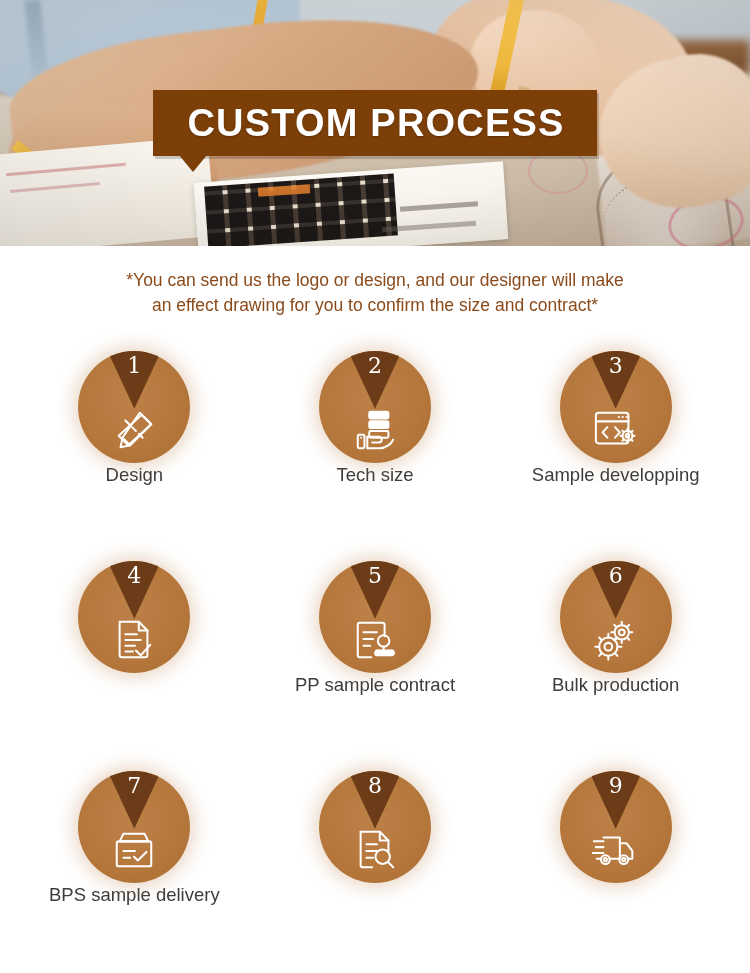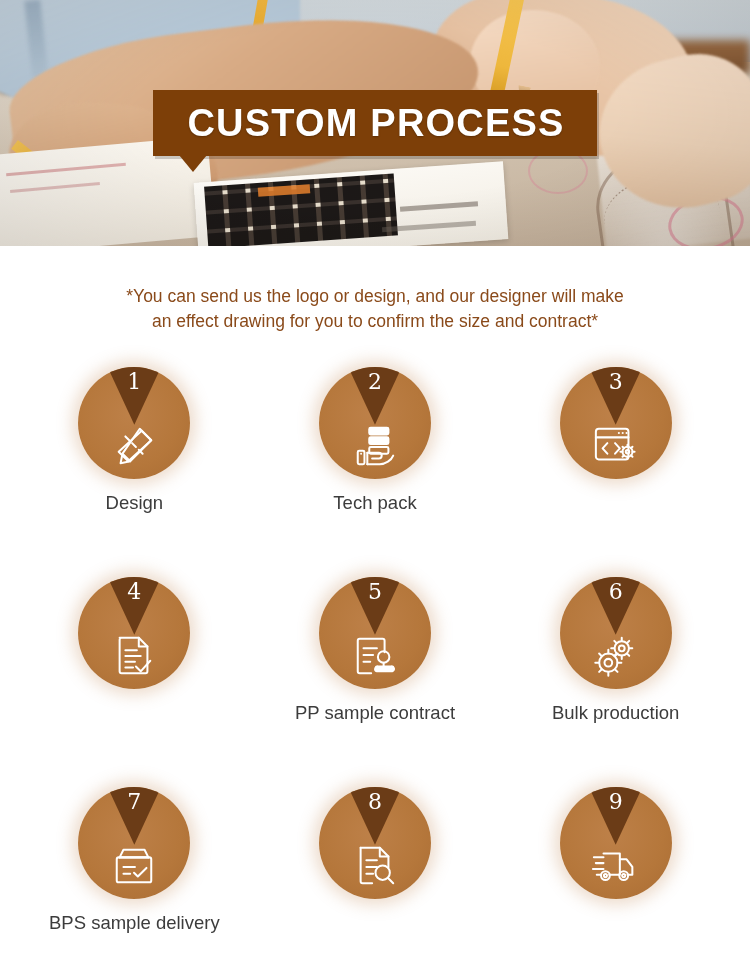--- a/index.html
+++ b/index.html
@@ -225,21 +225,21 @@
     position: absolute;
     left: 26px; bottom: -16px;
     width: 0; height: 0;
     border-left: 14px solid transparent;
     border-right: 14px solid transparent;
     border-top: 17px solid #7d3f08;
   }
 
   
   .subtitle {
-    margin-top: 38px;
+    margin-top: 22px;
     text-align: center;
     color: #8a4a1a;
     font-size: 17.5px;
     line-height: 1.45;
     padding: 0 58px;
   }
   .subtitle span { display: block; }
 
   
   .steps {
@@ -282,21 +282,20 @@
     line-height: 1;
     font-family: "DejaVu Serif", serif;
   }
   .icon-slot {
     position: absolute;
     left: 0; top: 50px; width: 112px; height: 58px;
     display: flex; align-items: center; justify-content: center;
   }
   .icon-slot svg { display: block; }
   .step-label {
-    margin-top: 12px;
     text-align: center;
     color: #3c3c3c;
     font-size: 18.5px;
     line-height: 1.25;
     padding: 0 4px;
     white-space: pre-line;
   }
 </style>
 </head>
 <body>
@@ -381,21 +380,21 @@
             <rect x="18" y="15" width="20" height="7" rx="1.5" fill="#fff"></rect>
             <rect x="18" y="25" width="20" height="7" rx="1.5"></rect>
             <rect x="6" y="29" width="7" height="14" rx="1.5"></rect>
             <circle cx="9.5" cy="32" r="1" fill="#fff" stroke="none"></circle>
             <path d="M16 31 h12 a3 3 0 0 1 0 6 h-7"></path>
             <path d="M16 43 h13 c6 0 12-4 14-9"></path>
             <path d="M16 31 v12"></path>
           </svg>
         </div>
       </div>
-      <div class="step-label">Tech pack</div>
+      <div class="step-label">Tech size</div>
     </div>
 
     <div class="step">
       <div class="badge">
         <div class="wedge"></div>
         <div class="wedge-num">3</div>
         <div class="icon-slot">
           <svg width="48" height="46" viewBox="0 0 50 48" fill="none" stroke="#fff" stroke-width="2.1" stroke-linecap="round" stroke-linejoin="round">
             <rect x="4" y="6" width="34" height="32" rx="3"></rect>
             <path d="M4 15 H38"></path>
@@ -405,20 +404,21 @@
             <path d="M16 21 L11 26.5 L16 32"></path>
             <path d="M24 21 L29 26.5 L24 32"></path>
             <circle cx="37" cy="30" r="5.2"></circle>
             <circle cx="37" cy="30" r="1.8"></circle>
             <path d="M37 22.6 v2.2 M37 35.2 v2.2 M29.6 30 h2.2 M42.2 30 h2.2
                      M31.8 24.8 l1.6 1.6 M40.6 33.6 l1.6 1.6
                      M42.2 24.8 l-1.6 1.6 M33.4 33.6 l-1.6 1.6"></path>
           </svg>
         </div>
       </div>
+      <div class="step-label">Sample developping</div>
     </div>
 
     <div class="step">
       <div class="badge">
         <div class="wedge"></div>
         <div class="wedge-num">4</div>
         <div class="icon-slot">
           <svg width="44" height="46" viewBox="0 0 44 48" fill="none" stroke="#fff" stroke-width="2.1" stroke-linecap="round" stroke-linejoin="round">
             <path d="M7 5 h20 l9 9 v26 a2 2 0 0 1 -2 2 H9 a2 2 0 0 1 -2 -2 V7 a2 2 0 0 1 2 -2 Z"></path>
             <path d="M27 5 v9 h9"></path>

